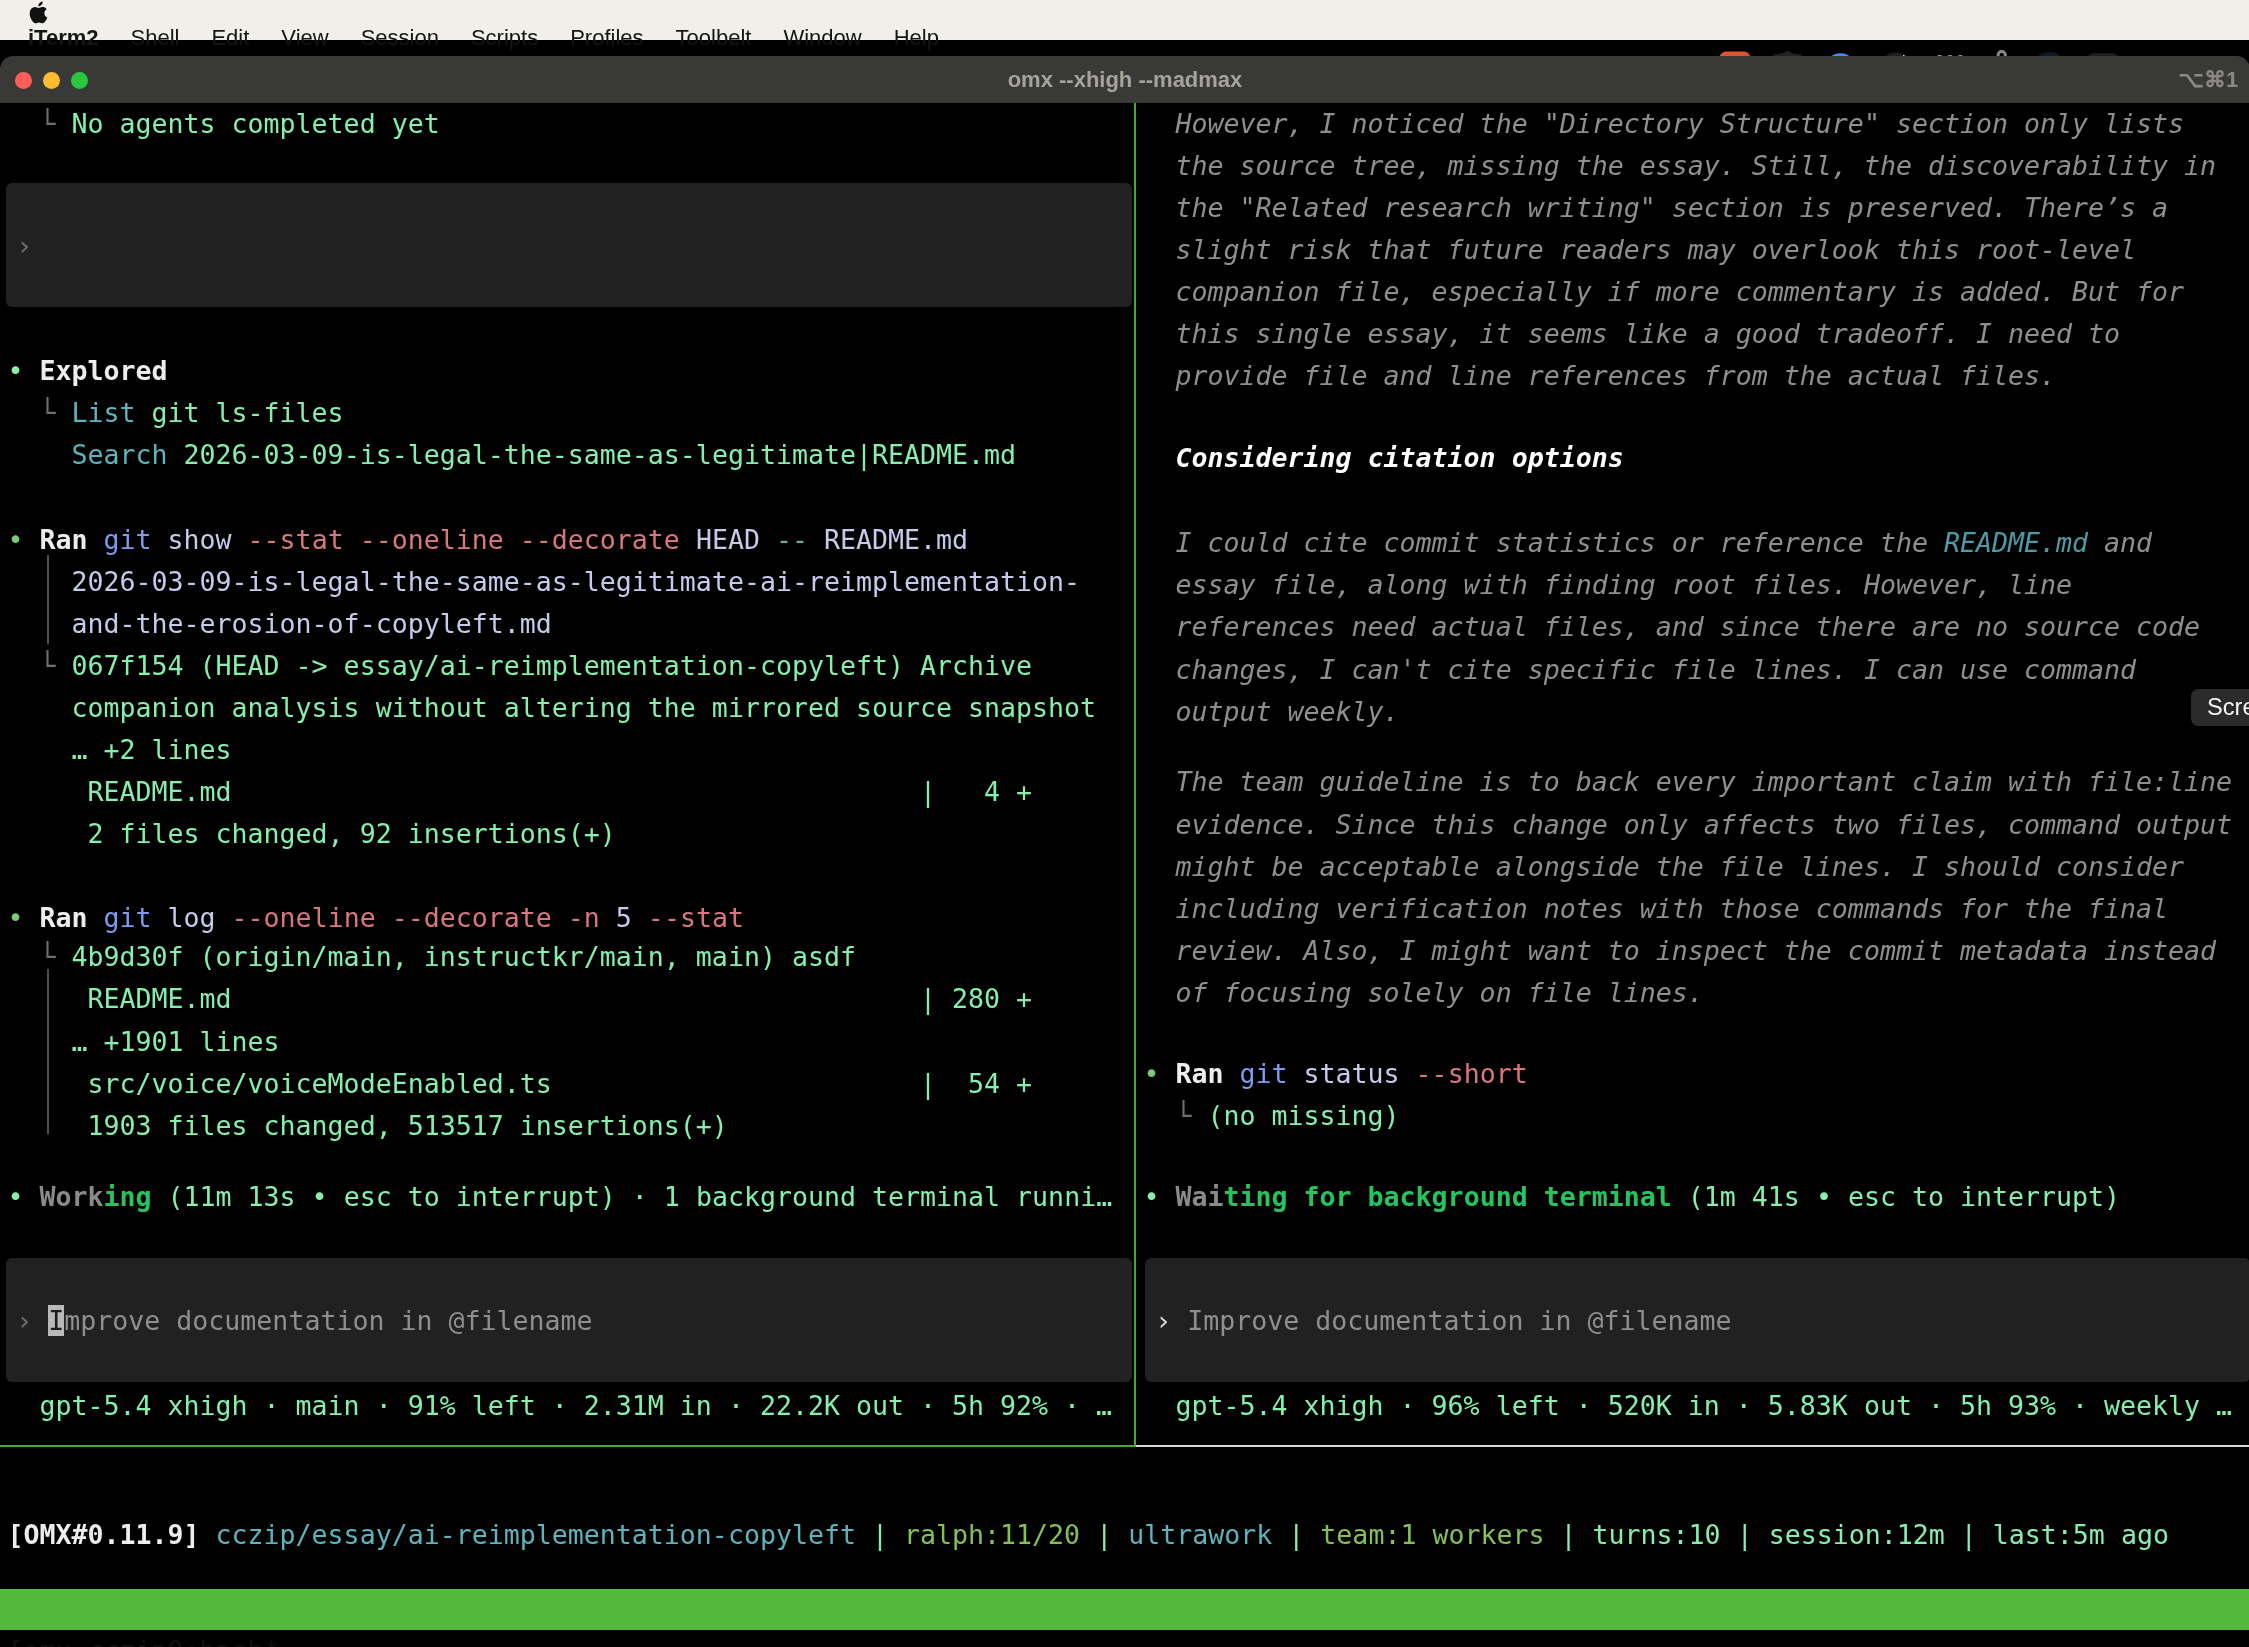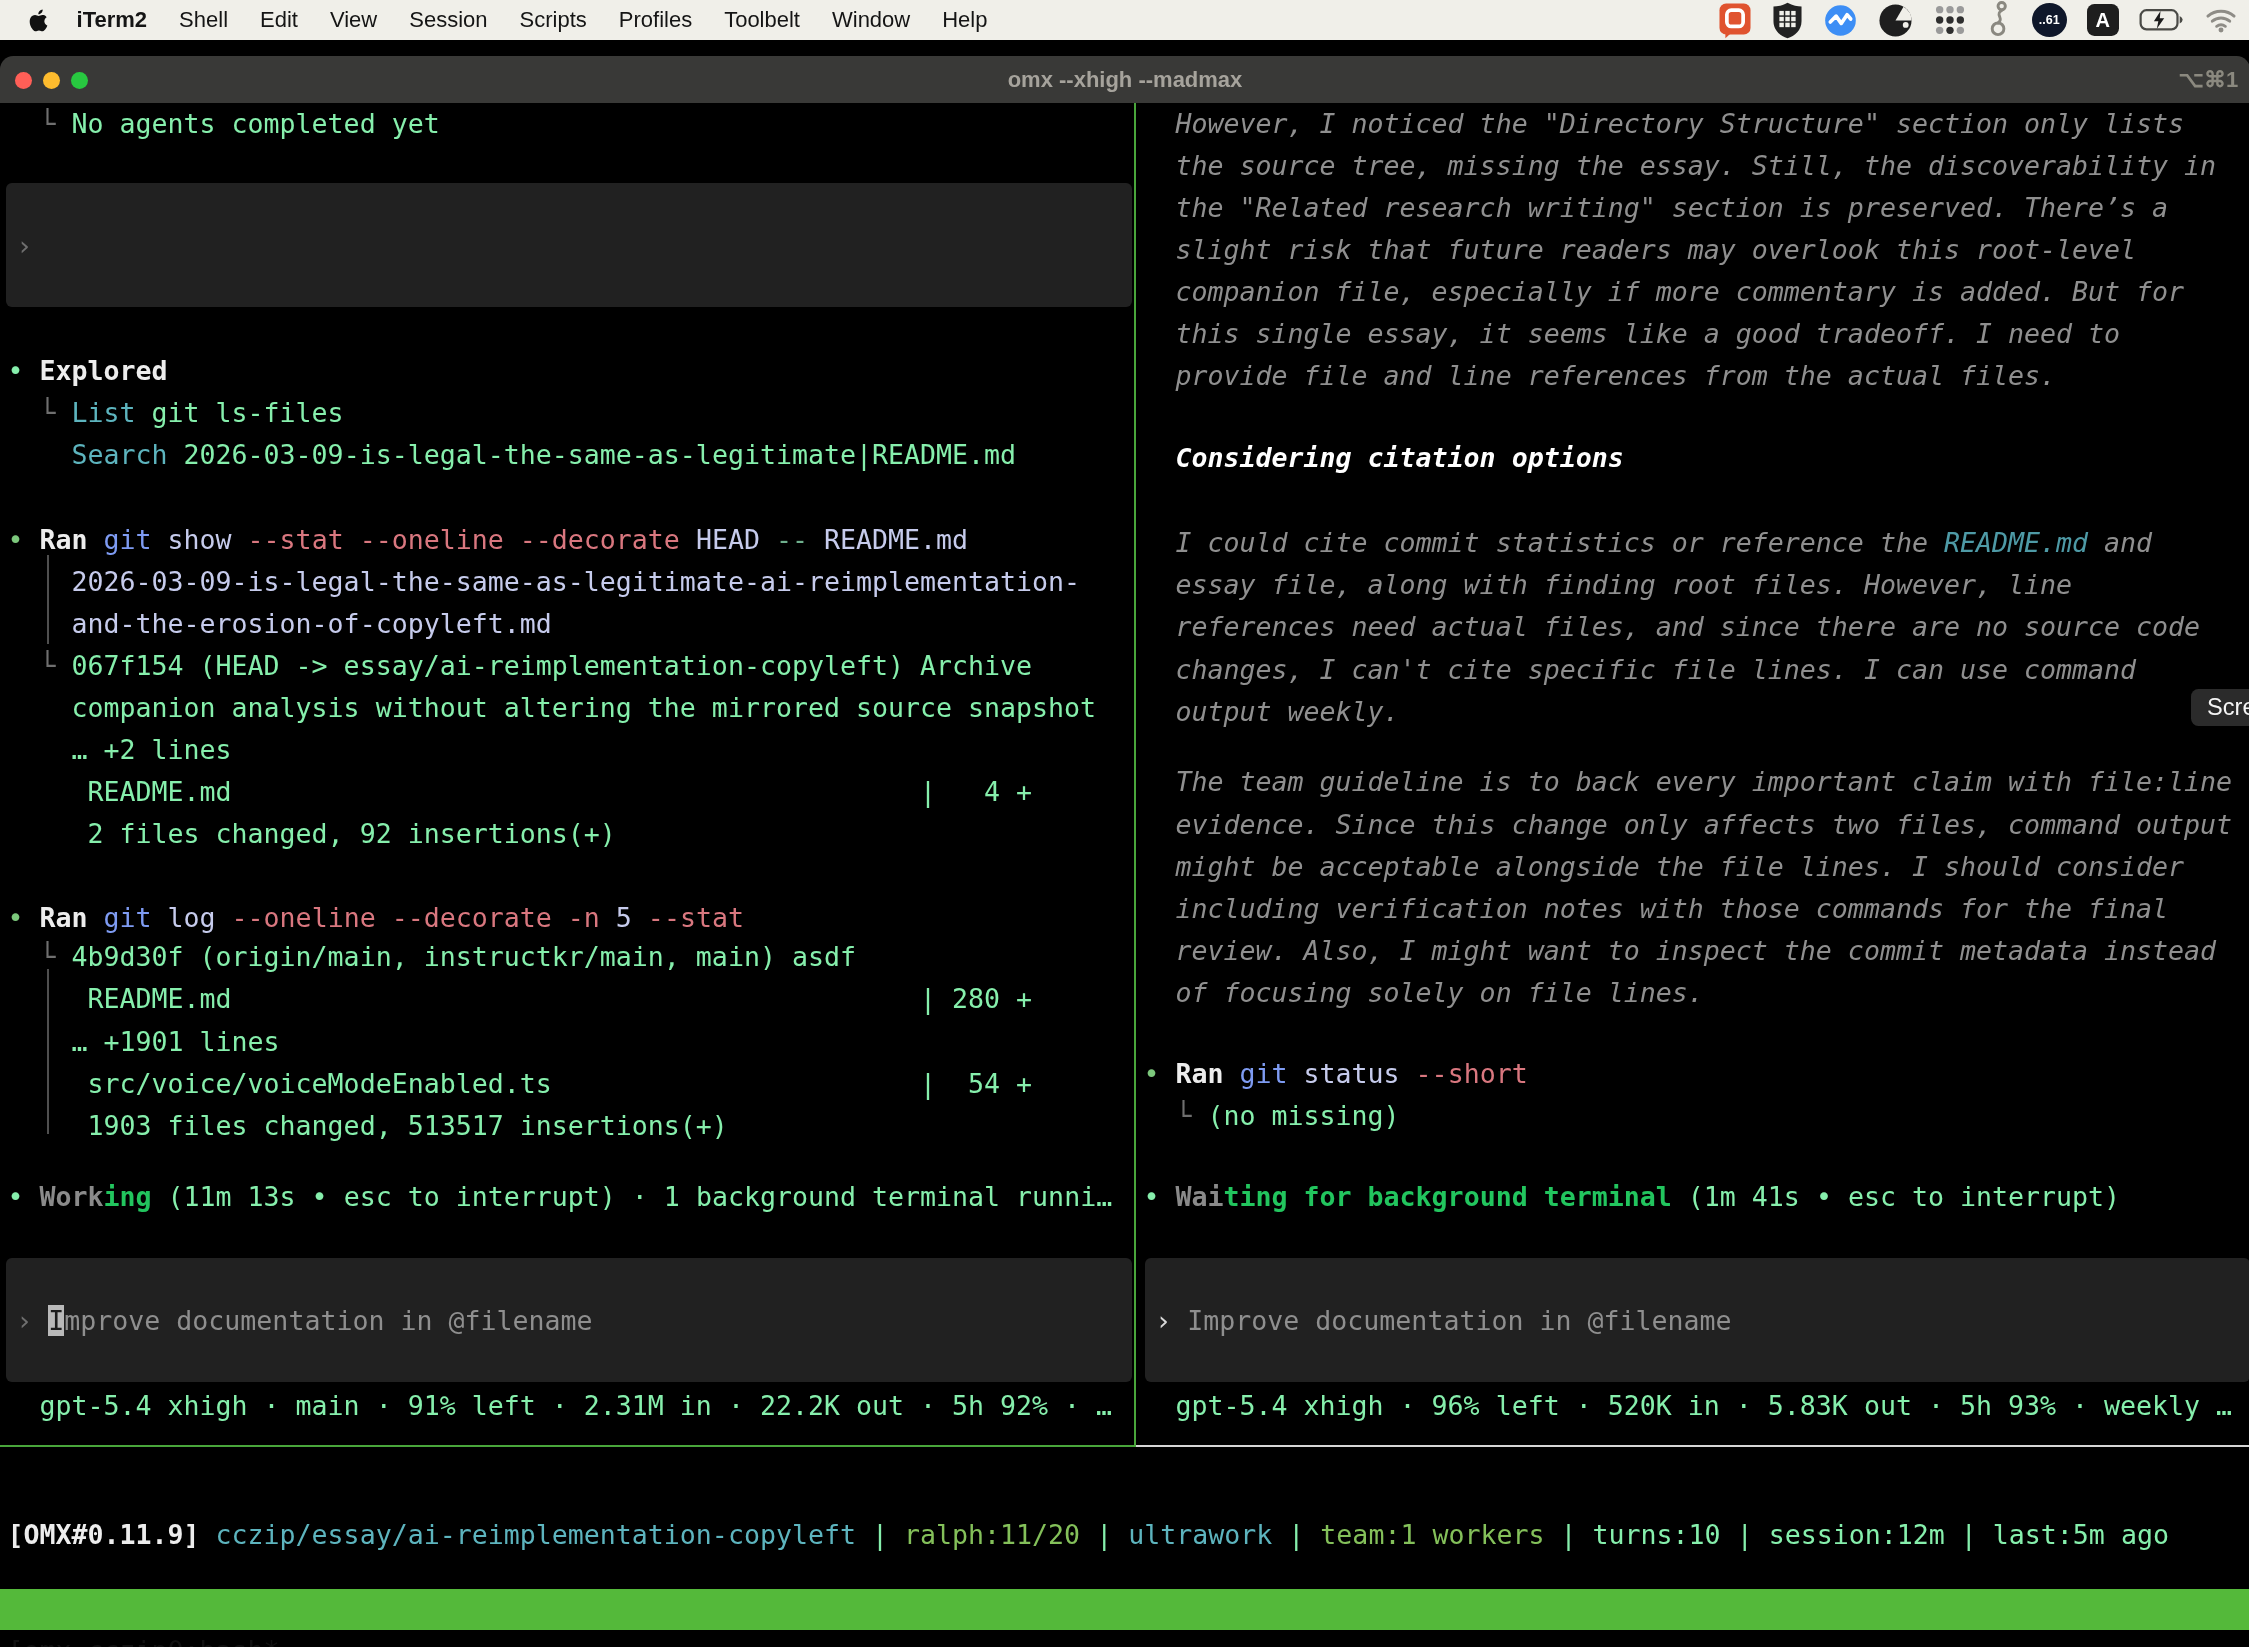--- a/index.html
+++ b/index.html
@@ -1,19 +1,19 @@
 <!DOCTYPE html>
 <html style="font-size:11.8px"><head>
 <meta charset="utf-8">
 <style>
   html,body{margin:0;padding:0;background:#000;width:2250px;height:1648px;overflow:hidden;}
   .screen{position:relative;width:2250px;height:1648px;font-family:"Liberation Sans",sans-serif;}
 
   
-  .menubar{position:absolute;top:0;left:0;width:2250px;height:40px;background:#f0efe9;display:flex;align-items:center;}
+  .menubar{position:absolute;top:0;left:0;width:2250px;height:40px;background:#f0efe9;display:flex;align-items:flex-start;flex-direction:column;}
   .menubar .apple{margin-left:26.6px;display:flex;align-items:center;}
   .menus{display:flex;align-items:center;margin-left:28px;gap:32px;font-size:22px;color:#151515;}
   .menu-item{white-space:nowrap;}
   .menu-item.bold{font-weight:bold;}
   .statusicons{margin-left:auto;display:flex;align-items:center;gap:20px;padding-right:13.3px;}
   .sicon{display:flex;align-items:center;justify-content:center;height:35px;}
   .counter-badge{width:35px;height:34px;border-radius:50%;background:#0f172a;color:#fff;
     display:flex;align-items:center;justify-content:center;font-size:12.5px;font-weight:bold;}
   .a-badge{width:32px;height:32px;border-radius:7.4px;background:#1e1e1e;color:#fff;
     display:flex;align-items:center;justify-content:center;font-size:20px;font-weight:bold;}

